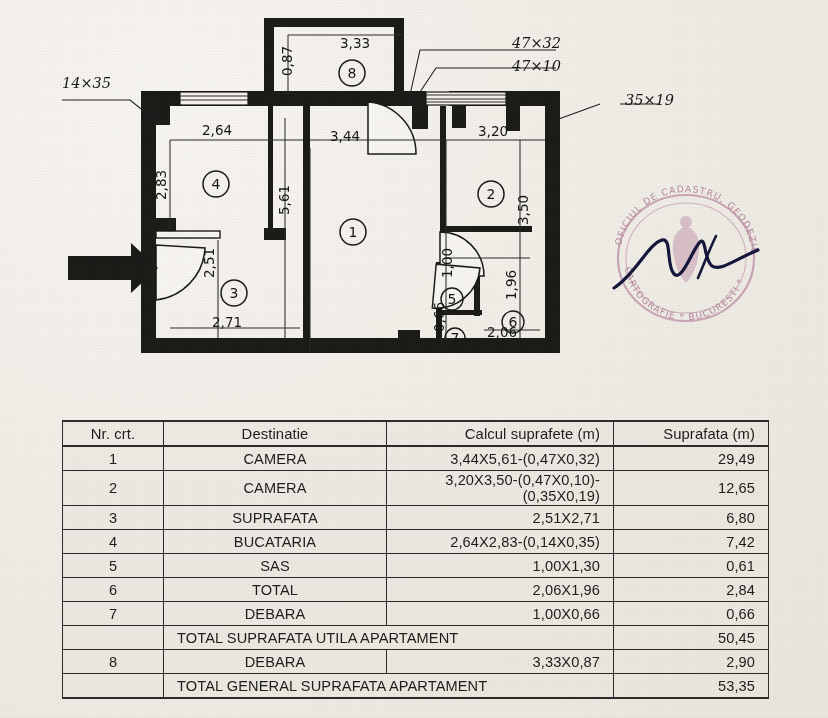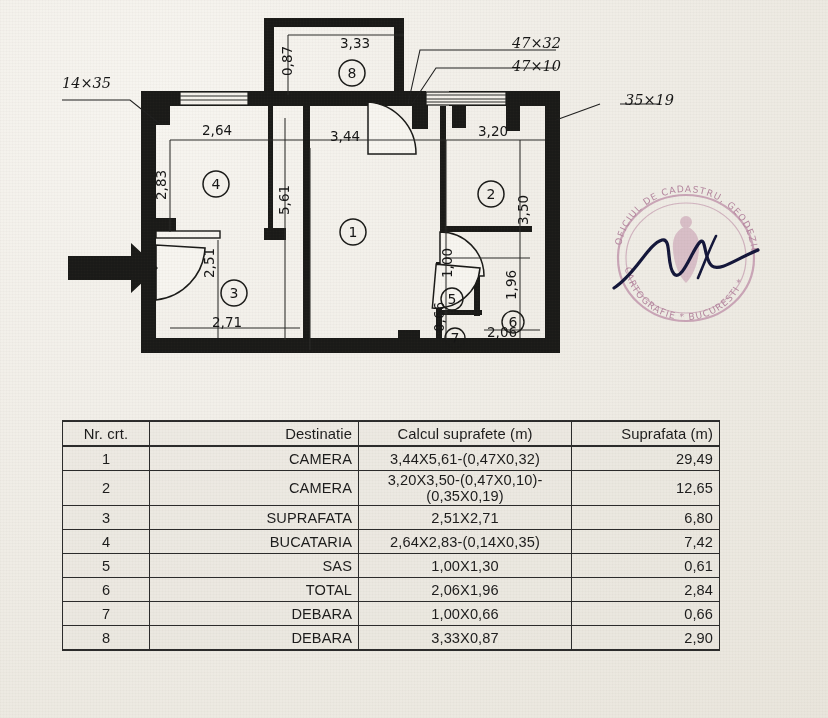--- a/index.html
+++ b/index.html
@@ -47,35 +47,35 @@
     border-collapse: collapse;
     width: 100%;
     background: rgba(233,230,222,.55);
     table-layout: fixed;
   }
   table.areas td, table.areas th {
     border: 1.3px solid #2b2b2b;
     font-family: "Liberation Sans", sans-serif;
     font-size: 14.6px;
     color: #1b1b1b;
-    padding: 1px 6px;
+    padding: 1px 13px;
     height: 21px;
     vertical-align: middle;
     font-weight: 400;
     letter-spacing: .1px;
   }
   table.areas thead td {
     border-top-width: 2.6px;
     border-bottom-width: 2.4px;
     font-size: 14.8px;
   }
   table.areas tbody tr:last-child td { border-bottom-width: 2.4px; }
   table.areas td.c-nr   { width: 74px;  text-align: center; }
-  table.areas td.c-dest { width: 196px; text-align: right; }
-  table.areas td.c-calc { width: 200px; text-align: center; }
+  table.areas td.c-dest { width: 196px; text-align: center; }
+  table.areas td.c-calc { width: 200px; text-align: right; }
   table.areas td.c-supr { width: 132px; text-align: right; padding-left: 9px; }
   td.span-total {
     text-align: left;
     padding-left: 16px;
     letter-spacing: .7px;
   }
   td.blank-nr { }
   td.tall { height: 40px; }
   td.bottom-align { vertical-align: bottom; padding-bottom: 2px; }
 
@@ -333,22 +333,32 @@
           <td class="c-calc">2,06X1,96</td>
           <td class="c-supr">2,84</td>
         </tr>
         <tr>
           <td class="c-nr">7</td>
           <td class="c-dest">DEBARA</td>
           <td class="c-calc">1,00X0,66</td>
           <td class="c-supr">0,66</td>
         </tr>
         <tr>
+          <td class="c-nr blank-nr"></td>
+          <td class="span-total" colspan="2">TOTAL  SUPRAFATA  UTILA  APARTAMENT</td>
+          <td class="c-supr">50,45</td>
+        </tr>
+        <tr>
           <td class="c-nr">8</td>
           <td class="c-dest">DEBARA</td>
           <td class="c-calc">3,33X0,87</td>
           <td class="c-supr">2,90</td>
         </tr>
+        <tr>
+          <td class="c-nr blank-nr"></td>
+          <td class="span-total" colspan="2">TOTAL  GENERAL SUPRAFATA APARTAMENT</td>
+          <td class="c-supr">53,35</td>
+        </tr>
       </tbody>
     </table>
   </div>
 
 </div>
 
 </body></html>

